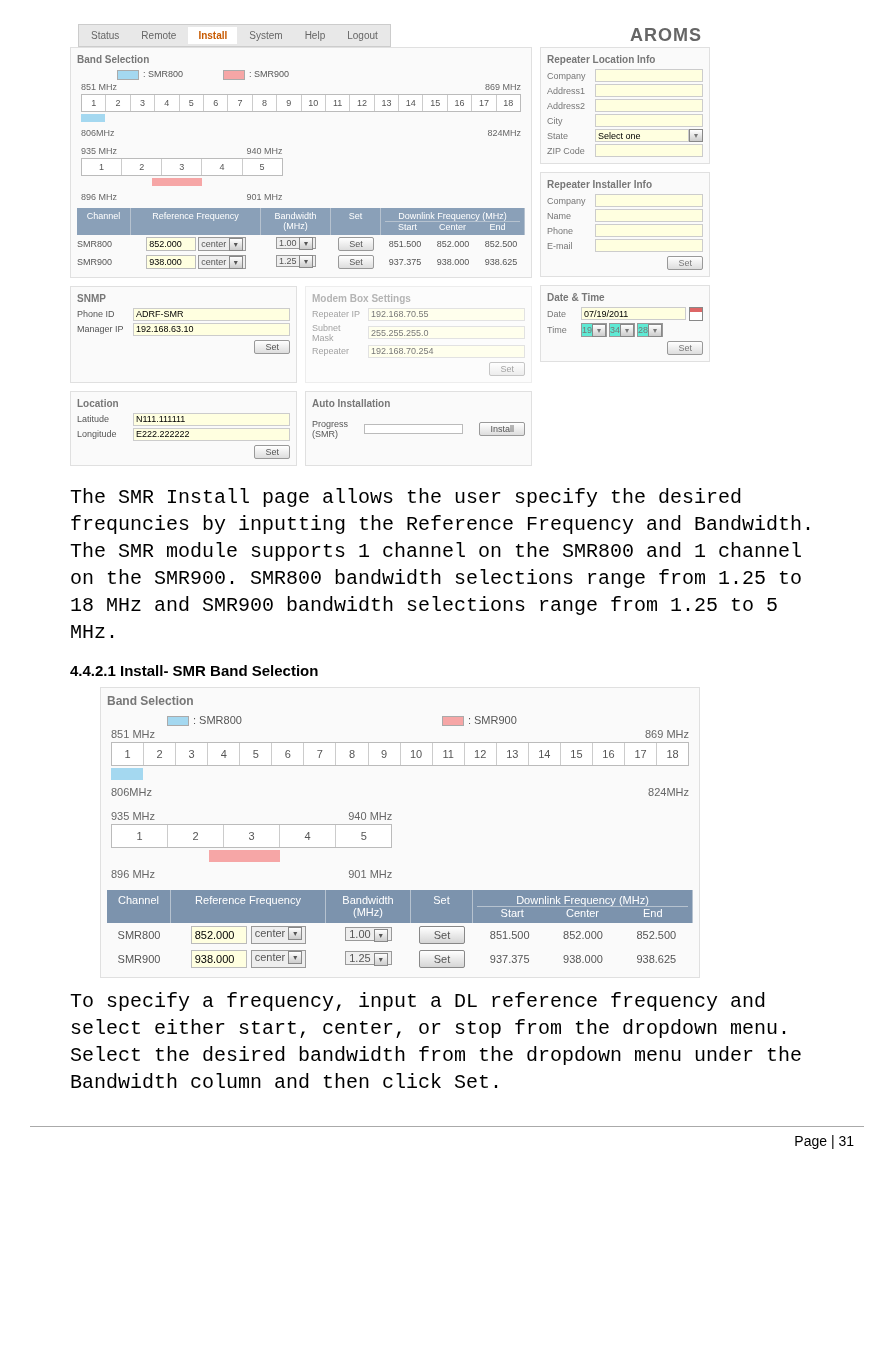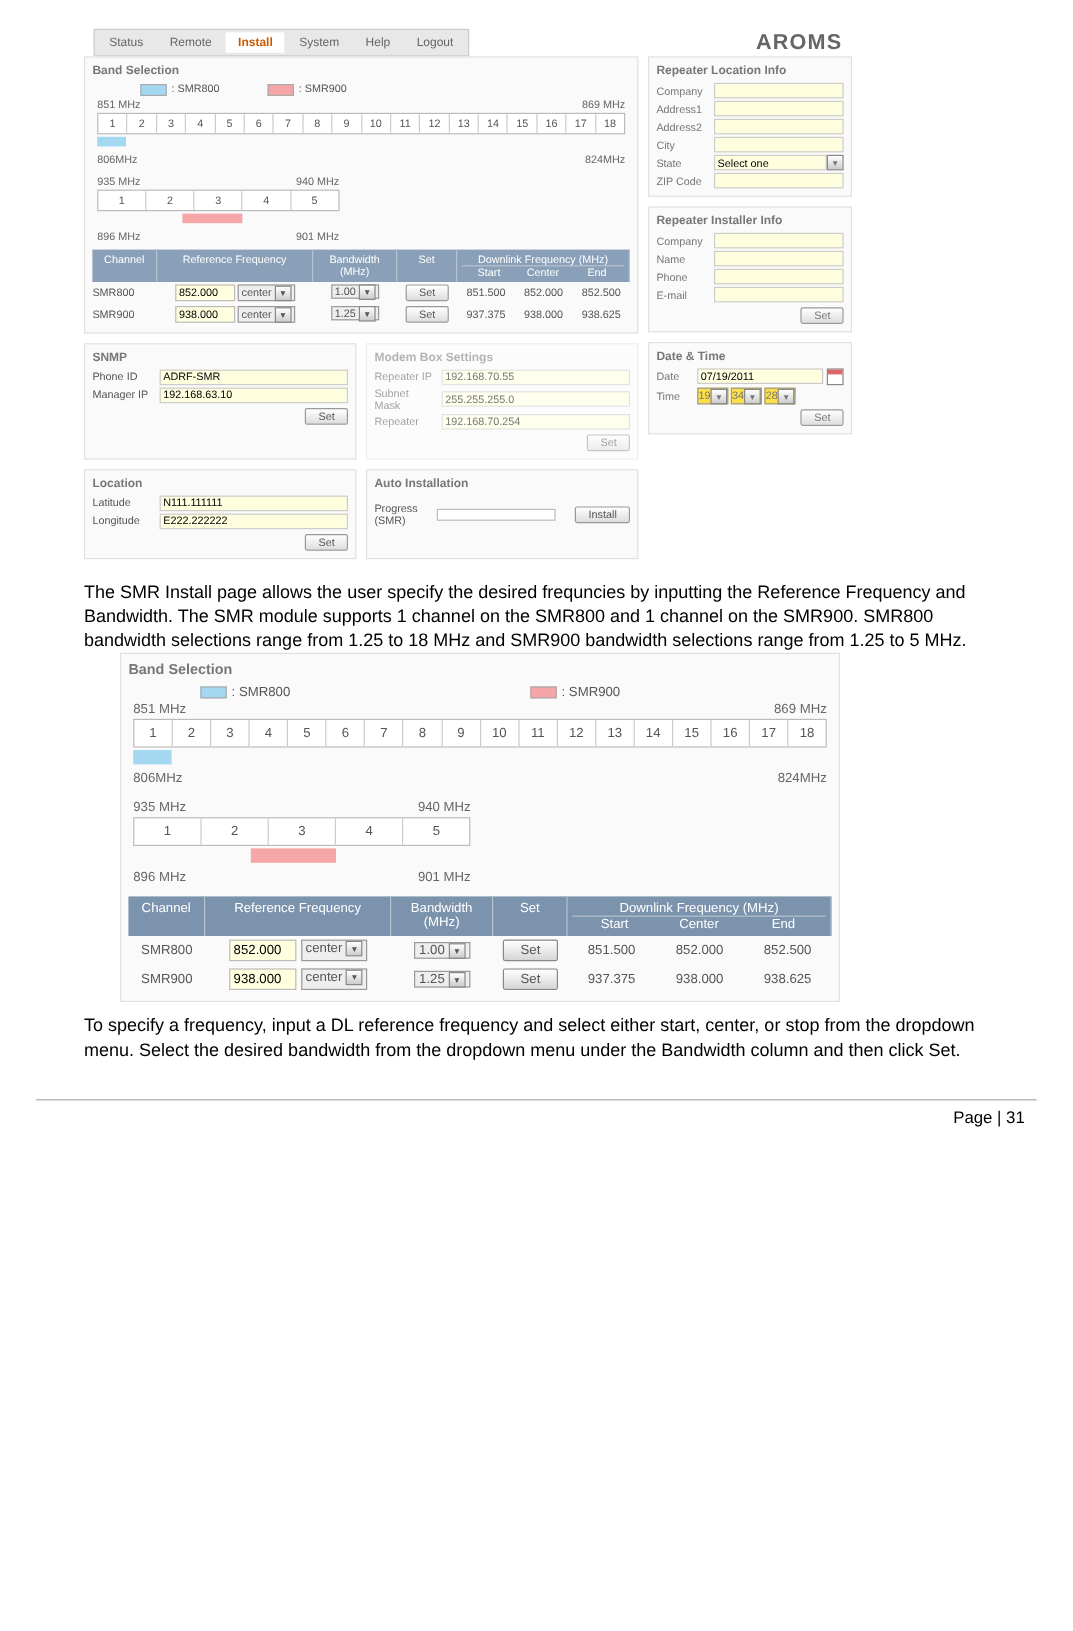--- a/index.html
+++ b/index.html
@@ -58,27 +58,27 @@
   .col-bw { width:70px; text-align:center; }
   .col-set { width:50px; text-align:center; }
   .col-dl { flex:1; display:flex; }
   .col-dl > div { flex:1; text-align:center; }
   .mini-input { width:50px; height:14px; border:1px solid #bbb; background:#ffffe0; font-size:9px; padding:0 2px; }
   .mini-sel { height:14px; border:1px solid #999; background:#eee; font-size:9px; padding:0 2px; }
   .mini-btn { display:inline-block; padding:1px 10px; border:1px solid #999; background:linear-gradient(#fff,#ddd); border-radius:2px; font-size:9px; }
 
   .small-grid { display:grid; grid-template-columns: 52px 1fr; gap:2px 4px; font-size:9px; align-items:center; }
   .tiny-input { height:13px; border:1px solid #ccc; background:#ffffe0; width:100%; font-size:9px; padding:0 2px; }
-  .tiny-sel { height:14px; border:1px solid #999; background:#fde047; font-size:9px; }
+  .tiny-sel { height:14px; border:1px solid #999; background:#5eead4; font-size:9px; }
   .rt-set { text-align:right; margin-top:4px; }
 
   .halves { display:flex; gap:8px; }
   .half { flex:1; }
 
-  .bodytext { margin: 10px 40px 0 40px; font-size: 15px; line-height:1.35; font-family: Liberation Sans, sans-serif; }
+  .bodytext { margin: 10px 40px 0 40px; font-size: 20px; line-height:1.35; font-family: Liberation Mono, monospace; }
   .subhead { font-weight:bold; font-size:15px; margin: 16px 0 8px 40px; }
 
   
   .band-big { margin-left:70px; width:600px; font-size:11px; color:#555; }
   .band-big .panel-title { font-size:12px; margin-bottom:6px; }
   .band-big .cell { font-size:11px; }
   .band-big .ruler { height:24px; }
   .band-big .freqrow { font-size:11px; }
   .band-big .band-legend { font-size:11px; }
   .ch-head2 { display:flex; background:#7c93ad; color:#fff; font-size:11px; }
@@ -330,20 +330,21 @@
             </div>
           </div>
           <div class="rt-set"><span class="mini-btn">Set</span></div>
         </div>
       </div>
     </div>
   </div>
 
   <p class="bodytext">The SMR Install page allows the user specify the desired frequncies by inputting the Reference Frequency and Bandwidth.   The SMR module supports 1 channel on the SMR800 and 1 channel on the SMR900.   SMR800 bandwidth selections range from 1.25 to 18 MHz and SMR900 bandwidth selections range from 1.25 to 5 MHz.</p>
 
+  <div class="subhead">4.4.2.1 Install- SMR Band Selection</div>
 
   <div class="band-big panel">
     <div class="panel-title">Band Selection</div>
     <div class="band-legend" style="margin-left:60px; gap:200px">
       <div><span class="sw blue"></span><span>: SMR800</span></div>
       <div><span class="sw red"></span><span>: SMR900</span></div>
     </div>
     <div class="freqrow">
         <span>851 MHz</span>
         <span>869 MHz</span>

